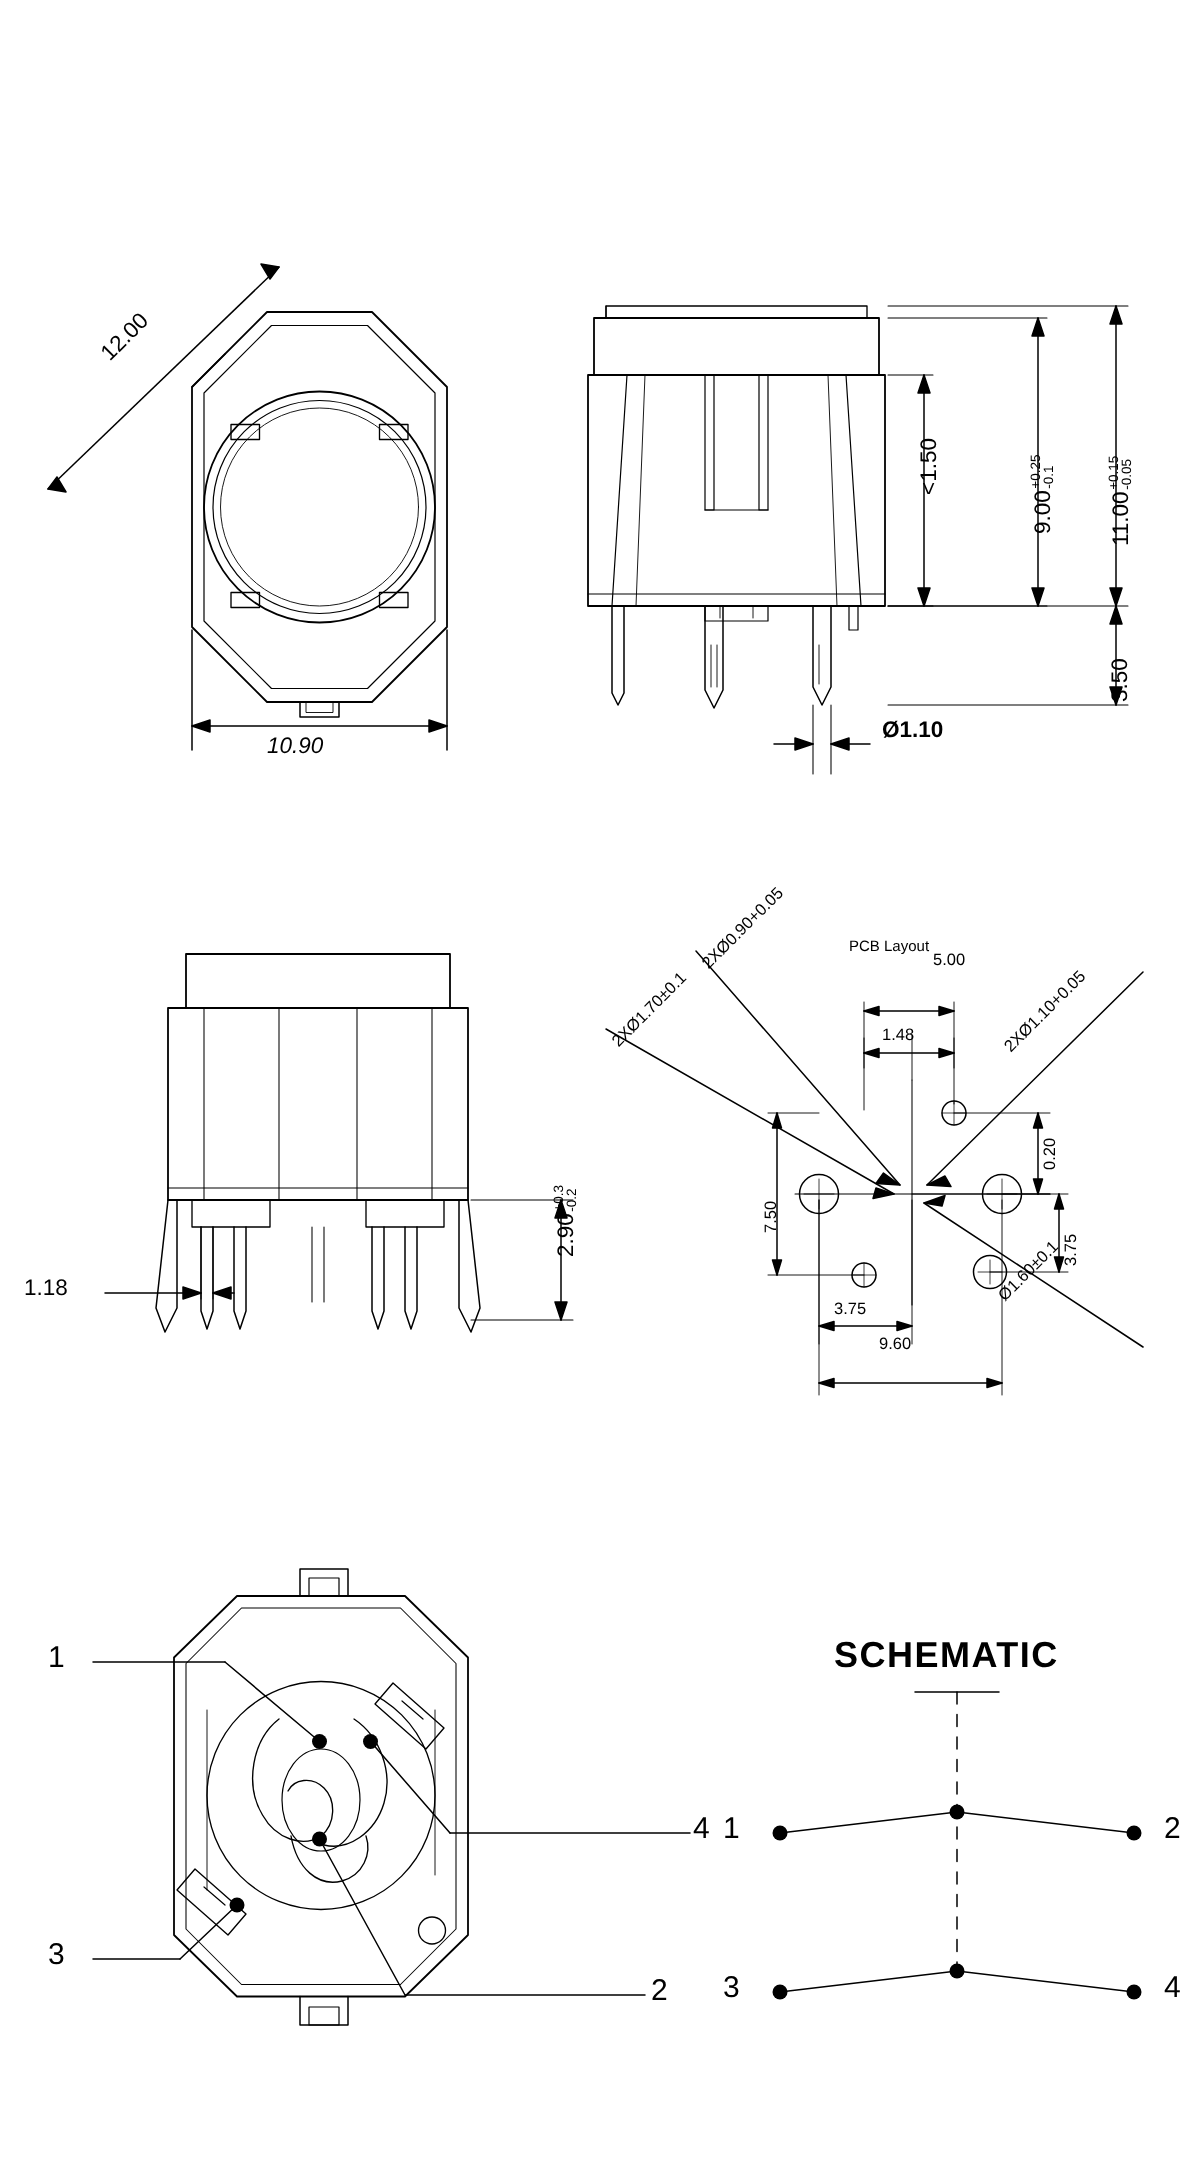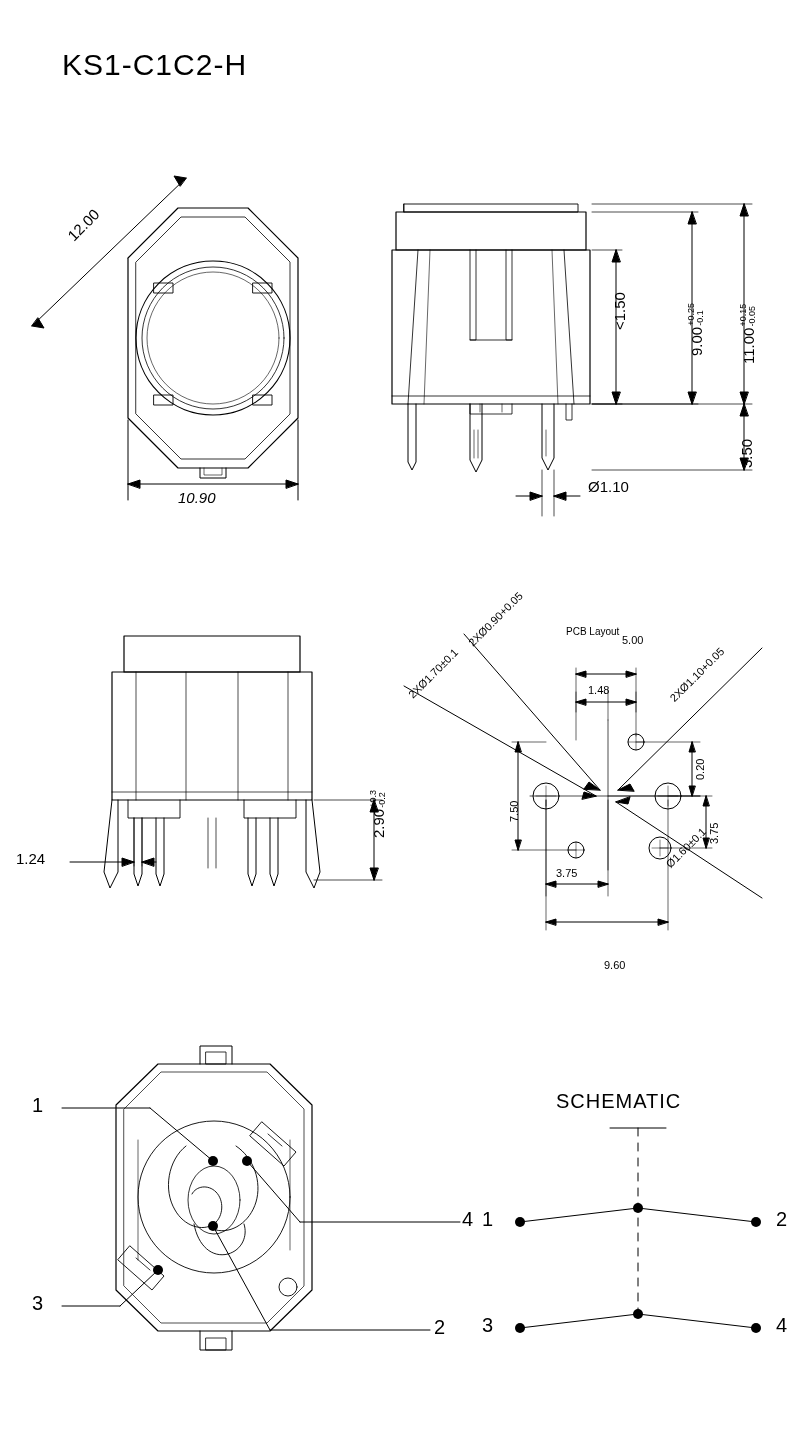--- a/index.html
+++ b/index.html
@@ -43,22 +43,23 @@
     color: #000;
     white-space: nowrap;
   }
   .lbl.small {
     font-size: 11px;
   }
   .lbl.big {
     font-size: 20px;
   }
   .lbl.sch {
-    font-size: 20px;
+    font-size: 24px;
     letter-spacing: 1px;
+    font-weight: bold;
   }
   .stack {
     position: absolute;
     font-size: 15px;
     white-space: nowrap;
   }
   .stack .base { display: inline-block; vertical-align: middle; }
   .stack .tol {
     display: inline-block;
     vertical-align: middle;
@@ -66,21 +67,20 @@
     line-height: 1.05;
     text-align: left;
     margin-left: 1px;
   }
 </style>
 </head>
 <body>
 
 <div class="page">
 
-  <div class="title">KS1-C1C2-H</div>
 
   <svg class="draw" viewBox="0 0 800 1456">
     <g fill="none" stroke="#000" stroke-width="1" stroke-linejoin="round" stroke-linecap="round">
 
       <g>
 
         <polygon points="128,258 178,208 248,208 298,258 298,418 248,468 178,468 128,418" stroke="#000" stroke-width="1.2"></polygon>
 
         <polygon points="136,262 181,217 245,217 290,262 290,414 245,459 181,459 136,414" stroke="#000" stroke-width="0.8"></polygon>
 
@@ -377,36 +377,36 @@
   <div class="stack" style="left:686px; top:356px; transform:rotate(-90deg); transform-origin:left top;">
     <span class="base">9.00</span><span class="tol"><span style="display:block">+0.25</span><span style="display:block">-0.1</span></span>
   </div>
 
   <div class="stack" style="left:738px; top:364px; transform:rotate(-90deg); transform-origin:left top;">
     <span class="base">11.00</span><span class="tol"><span style="display:block">+0.15</span><span style="display:block">-0.05</span></span>
   </div>
 
   <div class="lbl" style="left:738px; top:468px; transform:rotate(-90deg); transform-origin:left top;">3.50</div>
 
-  <div class="lbl" style="left:588px; top:478px;">Ø1.10</div>
-
-  <div class="lbl" style="left:16px; top:850px;">1.24</div>
+  <div class="lbl" style="left:588px; top:478px;font-weight:bold;">Ø1.10</div>
+
+  <div class="lbl" style="left:16px; top:850px;">1.18</div>
 
   <div class="stack" style="left:368px; top:838px; transform:rotate(-90deg); transform-origin:left top;">
     <span class="base">2.90</span><span class="tol"><span style="display:block">+0.3</span><span style="display:block">-0.2</span></span>
   </div>
 
   <div class="lbl small" style="left:566px; top:626px; font-size:10px;">PCB Layout</div>
   <div class="lbl small" style="left:588px; top:634px;margin-left:34px;">5.00</div>
   <div class="lbl small" style="left:588px; top:684px;">1.48</div>
   <div class="lbl small" style="left:694px; top:780px; transform:rotate(-90deg); transform-origin:left top;">0.20</div>
   <div class="lbl small" style="left:708px; top:844px; transform:rotate(-90deg); transform-origin:left top;">3.75</div>
   <div class="lbl small" style="left:508px; top:822px; transform:rotate(-90deg); transform-origin:left top;">7.50</div>
   <div class="lbl small" style="left:556px; top:867px;">3.75</div>
-  <div class="lbl small" style="left:586px; top:959px;margin-left:18px;">9.60</div>
+  <div class="lbl small" style="left:586px; top:890px;">9.60</div>
 
   <div class="lbl small" style="left:466px; top:640px; transform:rotate(-45deg); transform-origin:left top;">2XØ0.90+0.05</div>
   <div class="lbl small" style="left:406px; top:692px; transform:rotate(-45deg); transform-origin:left top;">2XØ1.70±0.1</div>
   <div class="lbl small" style="left:676px; top:692px; transform:rotate(-45deg); transform-origin:left bottom;">2XØ1.10+0.05</div>
   <div class="lbl small" style="left:672px; top:858px; transform:rotate(-45deg); transform-origin:left bottom;">Ø1.60±0.1</div>
 
   <div class="lbl big" style="left:32px; top:1094px;">1</div>
   <div class="lbl big" style="left:32px; top:1292px;">3</div>
   <div class="lbl big" style="left:462px; top:1208px;">4</div>
   <div class="lbl big" style="left:434px; top:1316px;">2</div>

